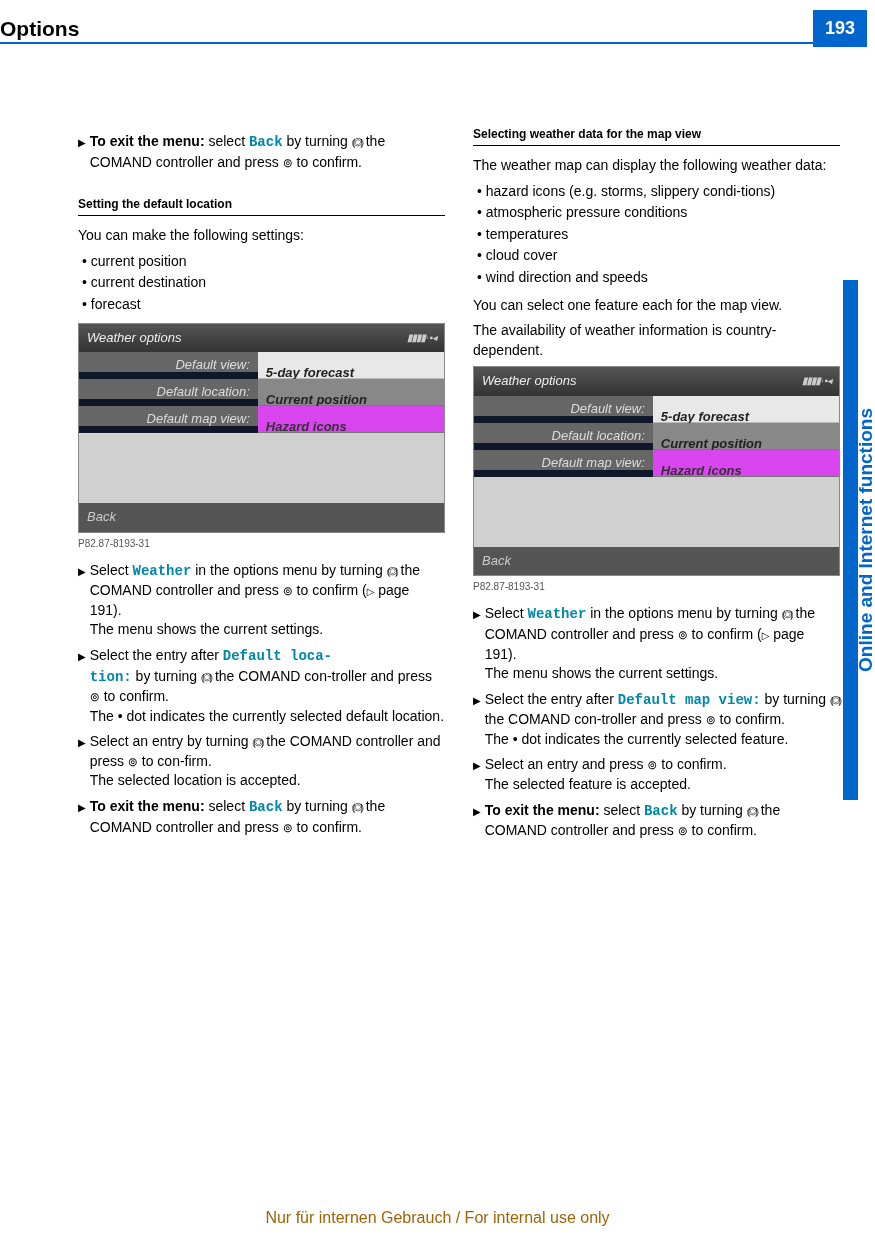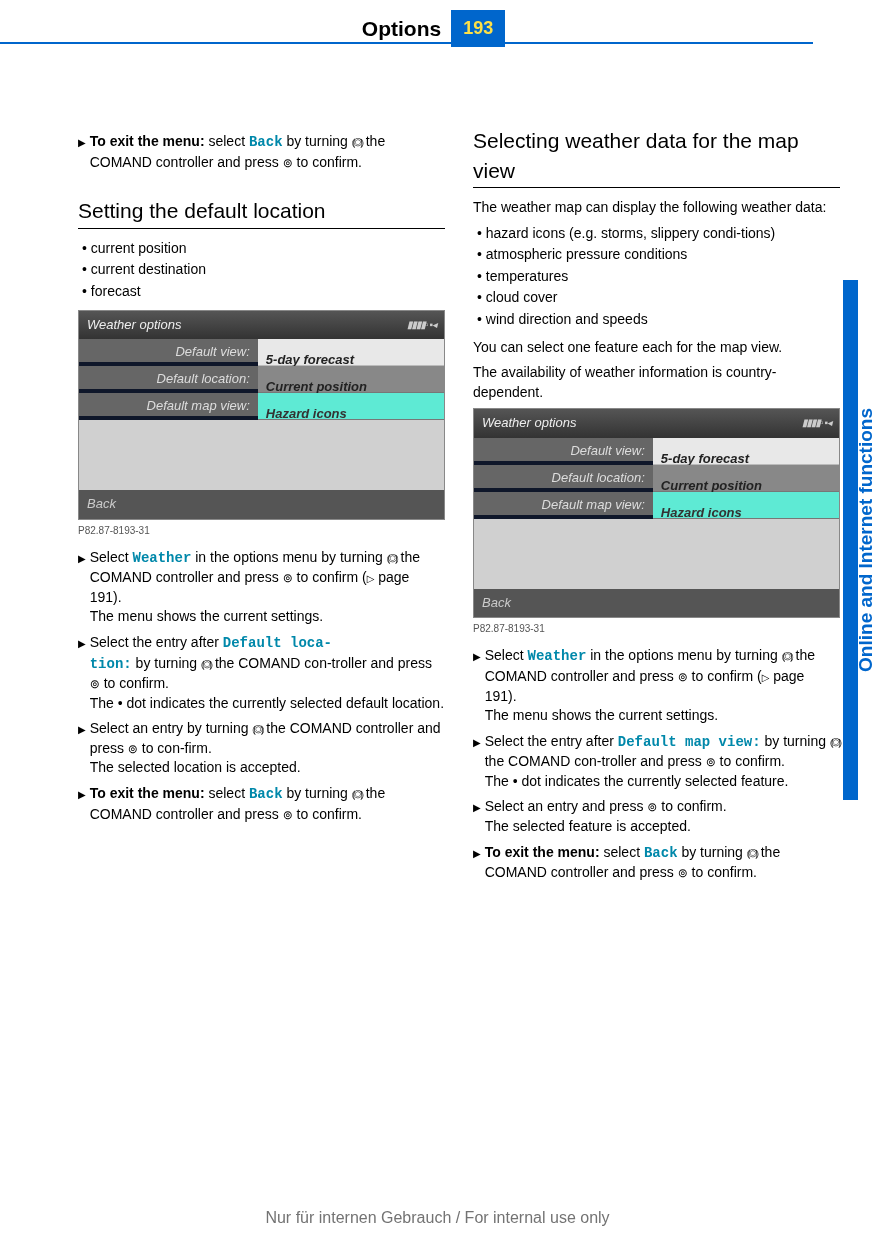--- a/index.html
+++ b/index.html
@@ -8,33 +8,33 @@
     font-size: 14px;
     line-height: 1.4;
     color: #000;
     width: 875px;
     height: 1241px;
     background: #fff;
     position: relative;
   }
   .header {
     display: flex;
-    justify-content: center;
+    justify-content: space-between;
     align-items: center;
     padding: 10px 8px 4px 0;
   }
   .header-title {
     font-size: 21px;
     font-weight: bold;
     color: #000;
     padding-right: 10px;
   }
   .page-num-box {
     background: #0066cc;
-    color: #fde047;
+    color: #ffffff;
     font-weight: bold;
     font-size: 18px;
     padding: 6px 12px;
   }
   .header-rule {
     border-bottom: 2px solid #0066cc;
     width: calc(100% - 62px);
     position: absolute;
     top: 42px;
     left: 0;
@@ -66,22 +66,22 @@
   .bold { font-weight: bold; }
   .teal {
     color: #0088aa;
     font-family: "Courier New", monospace;
     font-weight: bold;
   }
   .icon-turn::before { content: "⦅◎⦆"; font-family: Arial; font-size:11px; letter-spacing:-2px;}
   .icon-press::before { content: "⊚"; font-size:12px;}
   .icon-page::before { content: "▷"; font-size:10px;}
   h3.section {
-    font-size: 21px;
-    font-weight: normal;
+    font-size: 12px;
+    font-weight: bold;
     border-bottom: 1px solid #000;
     padding-bottom: 2px;
     margin-top: 24px;
     margin-bottom: 10px;
   }
   .para { margin-bottom: 6px; }
   ul.bullets {
     list-style: none;
     padding-left: 4px;
     margin-bottom: 8px;
@@ -116,32 +116,32 @@
     display: flex;
     height: 27px;
     align-items: stretch;
   }
   .ss-label {
     flex: 0 0 49%;
     background: #666;
     color: #ddd;
     padding: 4px 8px;
     text-align: right;
-    border-bottom: 4px solid #0f172a;
+    border-bottom: 7px solid #0f172a;
     font-style: italic;
   }
   .ss-value {
     flex: 1;
     padding: 12px 8px;
     font-weight: bold;
     font-style: italic;
   }
   .ss-value.light { background: #e8e8e8; color:#222; border-bottom:1px solid #bbb;}
   .ss-value.dark  { background: #888; color:#222; border-bottom:1px solid #777;}
-  .ss-value.dark2 { background: #5eead4; color:#333; border-bottom:1px solid #777;}
+  .ss-value.dark2 { background: #d946ef; color:#333; border-bottom:1px solid #777;}
   .ss-row:first-of-type { margin-top: 15px;}
   .ss-back {
     margin-top: auto;
     background: #555;
     color: #ccc;
     padding: 5px 8px;
     font-style: italic;
   }
   .ss-caption {
     font-size: 10px;
@@ -173,21 +173,21 @@
     font-size: 19px;
     letter-spacing: 0px;
   }
 
   .footer-watermark {
     position: absolute;
     bottom: 12px;
     left: 0; right: 0;
     text-align: center;
     font-size: 16px;
-    color: #737373;
+    color: #a16207;
     font-family: Arial, sans-serif;
     filter: blur(0.4px);
   }
 </style>
 </head>
 <body>
 
 <div class="header">
   <div class="header-title">Options</div>
   <div class="page-num-box">193</div>
@@ -203,20 +203,21 @@
   <div class="col">
 
     <div class="step">
       <span class="step-arrow">▶</span>
       <div class="step-body">
         <span class="bold">To exit the menu:</span><span> select </span><span class="teal">Back</span><span> by turning </span><span class="icon-turn"></span><span> the COMAND controller and press </span><span class="icon-press"></span><span> to confirm.</span>
       </div>
     </div>
 
     <h3 class="section">Setting the default location</h3>
+    <p class="para">You can make the following settings:</p>
     <ul class="bullets">
       <li>current position</li>
       <li>current destination</li>
       <li>forecast</li>
     </ul>
 
     <div class="screenshot">
       <div class="ss-top">
         <span>Weather options</span>
         <span class="ss-top-right">▮▮▮▮▫ ▪◂</span>

